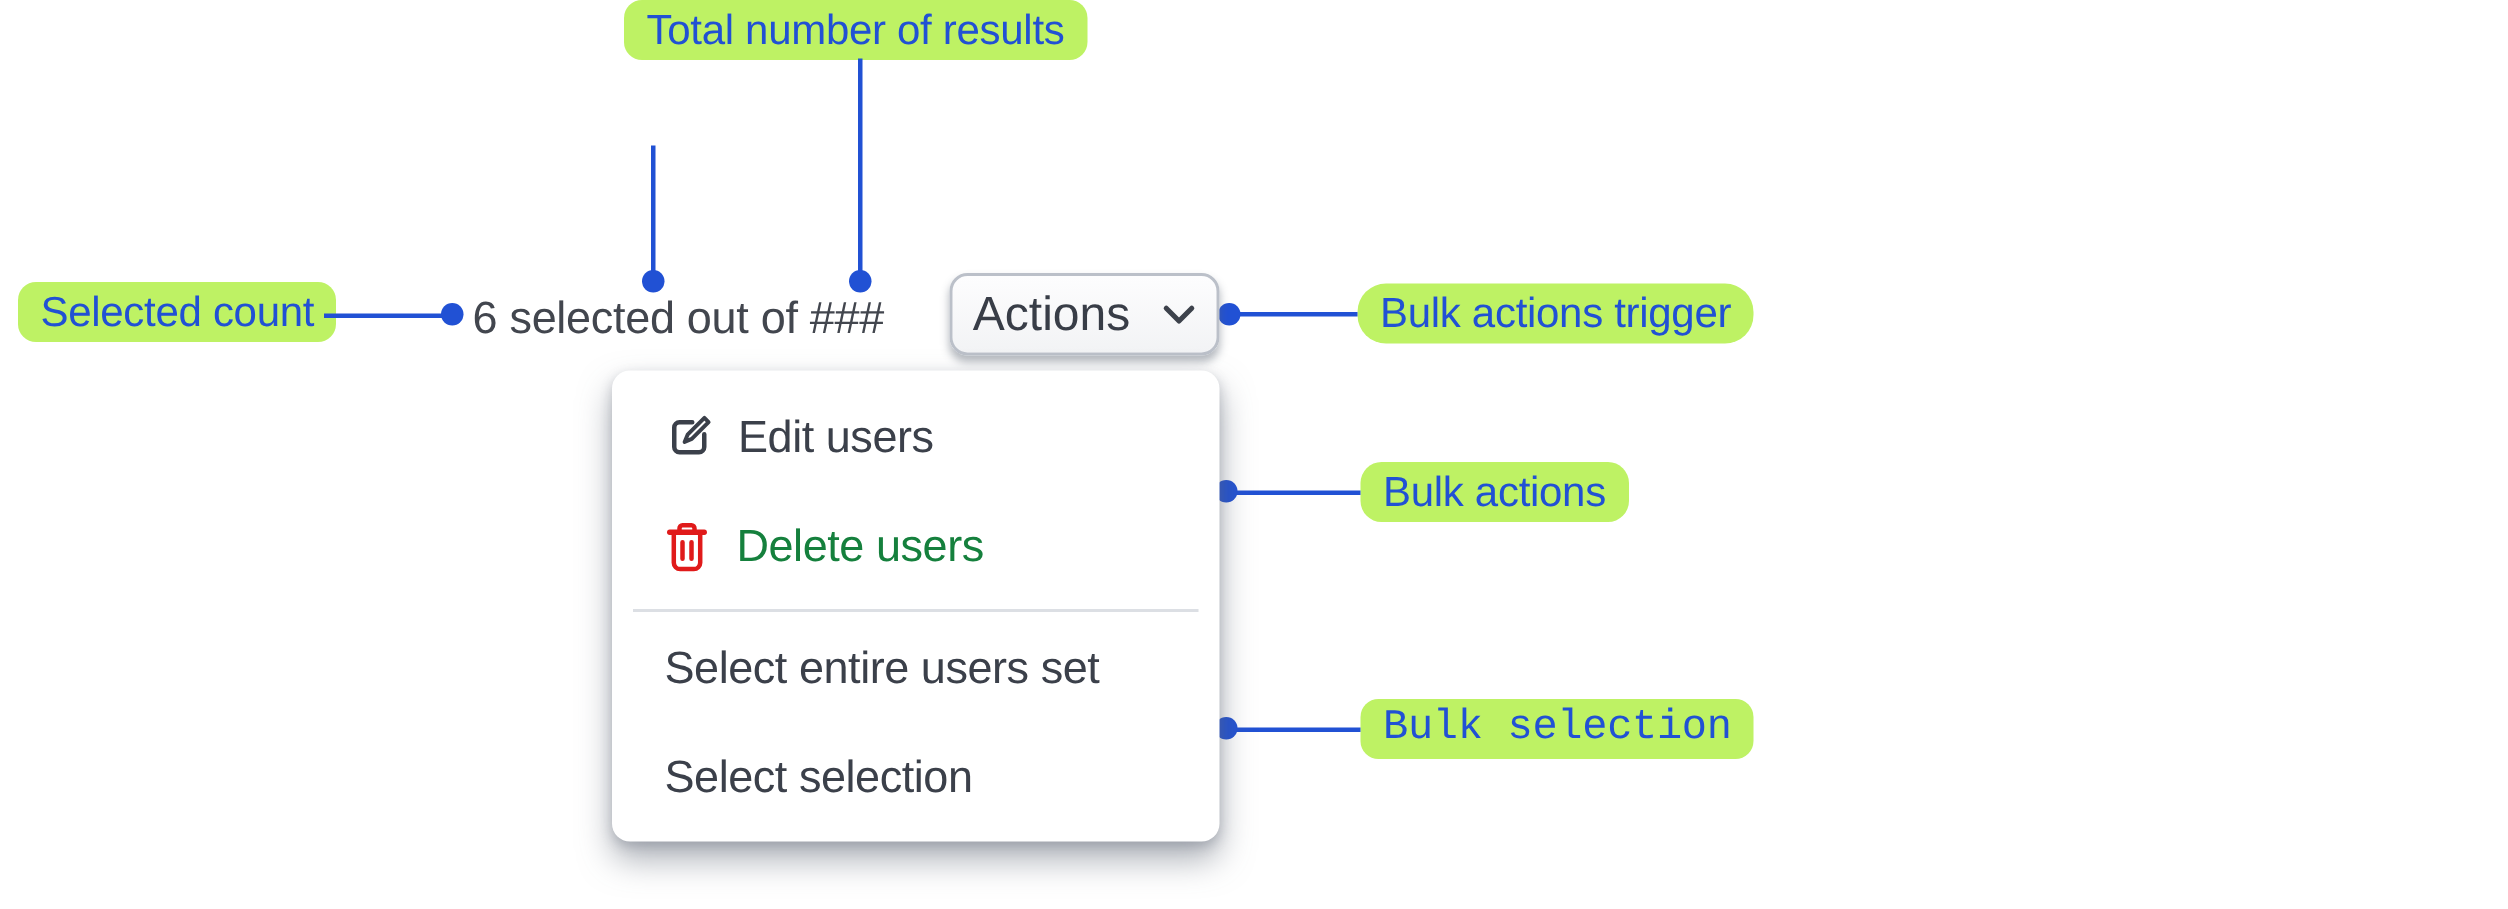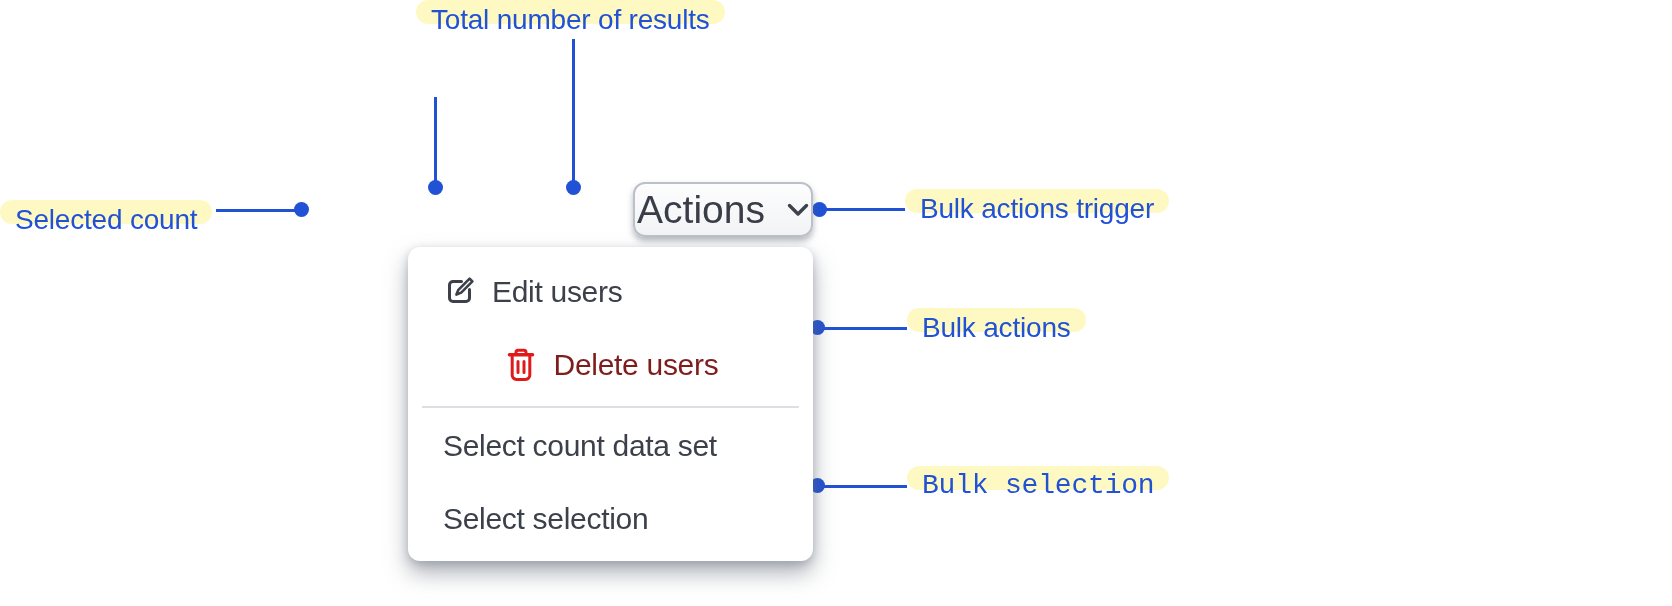--- a/index.html
+++ b/index.html
@@ -2,63 +2,63 @@
 <html><head>
 <meta charset="utf-8">
 <style>
   html,body{margin:0;padding:0;background:#fff;}
   .canvas{
     position:relative;width:1672px;height:606px;background:#ffffff;overflow:hidden;
     font-family:"Liberation Sans",sans-serif;
   }
   
   .chip{
-    position:absolute;height:24px;line-height:40px;padding:0 15px;
-    border-radius:12px;background:#fef9c3;color:#2151d4;
+    position:absolute;height:40px;line-height:40px;padding:0 15px;
+    border-radius:12px;background:#bef264;color:#2151d4;
     font-size:28px;letter-spacing:-0.2px;white-space:nowrap;
   }
   
   .hline,.vline{position:absolute;background:#2151d4;}
   .hline{height:3px;}
   .vline{width:3px;}
   .dot{position:absolute;width:15px;height:15px;border-radius:50%;background:#2151d4;}
   
   .message-text{
     position:absolute;left:315px;top:196px;font-size:30px;letter-spacing:-0.2px;color:#42464e;
   }
   
   .actions-btn{
     position:absolute;left:633px;top:182px;width:180px;height:55px;box-sizing:border-box;
     border-radius:12px;border:2.5px solid #bbc0c9;
     background:linear-gradient(180deg,#fdfdfe 0%,#f2f3f5 100%);
     box-shadow:0 4px 6px rgba(92,100,114,.45);
     display:flex;align-items:center;justify-content:center;gap:22px;
-    font-size:39px;color:#383d47;cursor:pointer;
+    font-size:32px;color:#383d47;cursor:pointer;
   }
   
   .menu{
     position:absolute;left:408px;top:247px;width:405px;height:314px;box-sizing:border-box;
     background:#ffffff;border-radius:12px;padding:8px 0 6px;
     box-shadow:0 12px 22px rgba(95,103,118,.5),0 3px 8px rgba(95,103,118,.3);
   }
   .menu-item{
     height:73px;display:flex;align-items:center;padding:0 32px 0 35px;
     font-size:30px;letter-spacing:-0.3px;color:#3b404a;cursor:pointer;white-space:nowrap;
   }
-  .menu-item.danger{color:#7f1d1d;justify-content:center;}
+  .menu-item.danger{color:#15803d;}
   .mi-icon{display:flex;align-items:center;margin-right:16px;flex:0 0 auto;}
   .menu-divider{height:2px;background:#dcdfe4;margin:5px 14px 1px;}
 </style>
 </head>
 <body>
 
 <div class="canvas">
 
   <div class="chip" style="left:416px;top:0px;">Total number of results</div>
-  <div class="chip" style="left:0px;top:188px;margin-top:12px;">Selected count</div>
+  <div class="chip" style="left:12px;top:188px;">Selected count</div>
   <div class="chip" style="left:905px;top:189px;border-radius:19px;">Bulk actions trigger</div>
   <div class="chip" style="left:907px;top:308px;border-radius:14px;">Bulk actions</div>
   <div class="chip" style="left:907px;top:466px;font-family:Liberation Mono, monospace;">Bulk selection</div>
 
   <div class="vline" style="left:572px;top:39px;height:142px;"></div>
   <div class="dot" style="left:566px;top:180px;"></div>
 
   <div class="vline" style="left:434px;top:97px;height:84px;"></div>
   <div class="dot" style="left:428px;top:180px;"></div>
 
@@ -67,20 +67,21 @@
 
   <div class="hline" style="left:819px;top:208px;width:86px;"></div>
   <div class="dot" style="left:812px;top:202px;"></div>
 
   <div class="hline" style="left:818px;top:327px;width:89px;"></div>
   <div class="dot" style="left:810px;top:320px;"></div>
 
   <div class="hline" style="left:818px;top:485px;width:89px;"></div>
   <div class="dot" style="left:810px;top:478px;"></div>
 
+  <div class="message-text">6 selected out of ###</div>
 
   <div class="actions-btn">
     <span>Actions</span>
     <span class="mi-icon" style="margin:0;">
       <svg width="22" height="14" viewBox="0 0 22 14" fill="none">
         <path d="M2.5 2.5 L11 11 L19.5 2.5" stroke="#3d424c" stroke-width="3.4" stroke-linecap="round" stroke-linejoin="round"></path>
       </svg>
     </span>
   </div>
 
@@ -104,21 +105,21 @@
           <path d="M6.2 6.8 v20.4 a4.2 4.2 0 0 0 4.2 4.2 h9.2 a4.2 4.2 0 0 0 4.2 -4.2 V6.8" stroke-width="3"></path>
           <path d="M12 13.5 v11 M18 13.5 v11" stroke-width="3" stroke-linecap="round"></path>
         </svg>
       </span>
       <span>Delete users</span>
     </div>
 
     <div class="menu-divider"></div>
 
     <div class="menu-item">
-      <span>Select count data set</span>
+      <span>Select entire users set</span>
     </div>
 
     <div class="menu-item">
       <span>Select selection</span>
     </div>
 
   </div>
 
 </div>
 

